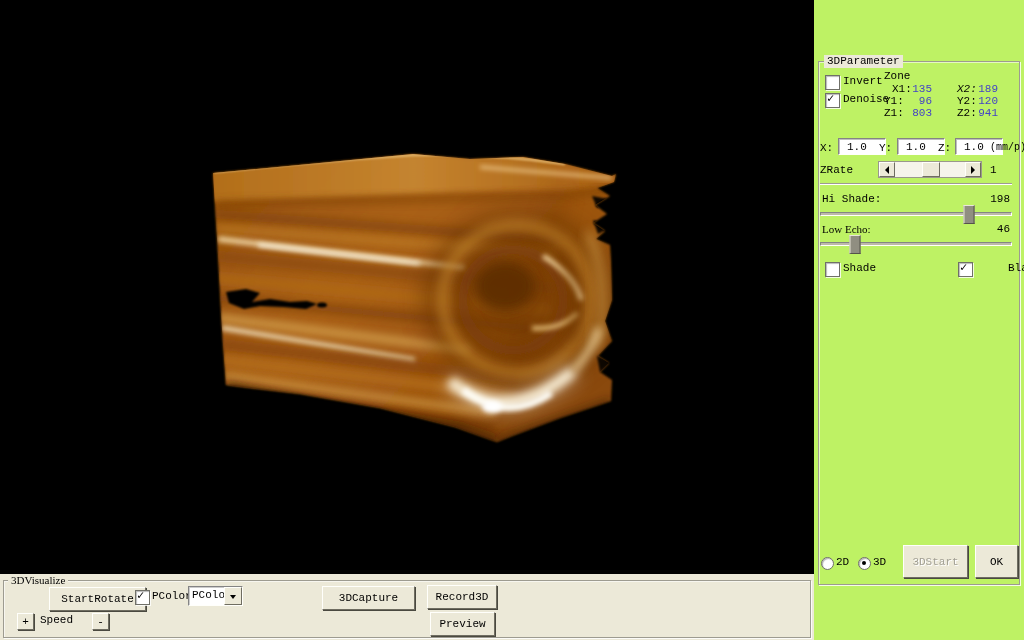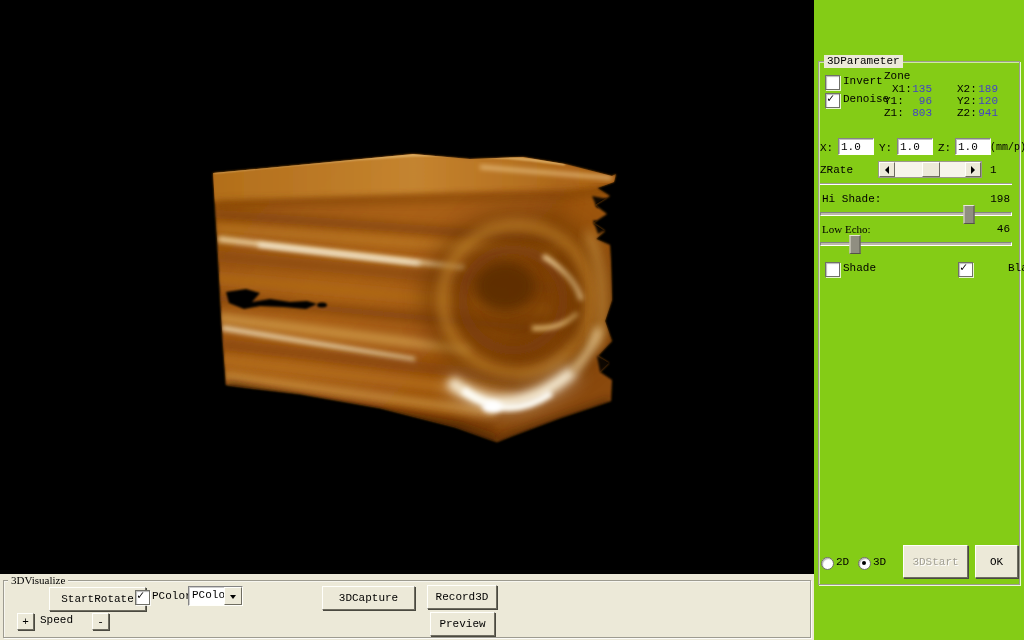--- a/index.html
+++ b/index.html
@@ -1,20 +1,20 @@
 <!DOCTYPE html>
 <html><head>
 <meta charset="utf-8">
 <style>
   html,body{margin:0;padding:0;background:#555;}
   .screen{position:relative;width:1024px;height:640px;background:#ece9d8;overflow:hidden;
           font-family:"Liberation Mono","DejaVu Sans Mono",monospace;font-size:11px;color:#000;
           -webkit-font-smoothing:none;}
   .viewport{position:absolute;left:0;top:0;width:814px;height:574px;background:#000;}
-  .right-panel{position:absolute;left:814px;top:0;width:210px;height:640px;background:#84cc16;}
+  .right-panel{position:absolute;left:814px;top:0;width:210px;height:640px;background:#bef264;}
   .bottom-panel{position:absolute;left:0;top:574px;width:814px;height:66px;background:#ece9d8;}
 
   .gb{position:absolute;border:1px solid #9d9b90;box-shadow:1px 1px 0 rgba(255,255,255,.85), inset 1px 1px 0 rgba(255,255,255,.6);}
   .gb-label{position:absolute;background:#ece9d8;padding:0 3px;line-height:12px;z-index:3;}
 
   .lab{position:absolute;line-height:13px;white-space:nowrap;}
   .val-blue{color:#4343c6;}
   .right-align{text-align:right;}
 
   .btn{position:absolute;display:flex;align-items:center;justify-content:center;
@@ -24,21 +24,21 @@
 
   .cb{position:absolute;width:13px;height:13px;background:#fff;border:1px solid #707068;
       box-shadow:inset 1px 1px 1px rgba(0,0,0,.28), 1px 1px 0 rgba(255,255,255,.8);}
   .cb.checked::after{content:"\2713";position:absolute;left:1px;top:-1px;font-size:12px;font-weight:bold;color:#000;line-height:13px;}
 
   .radio{position:absolute;width:11px;height:11px;border-radius:50%;background:#fff;border:1px solid #707068;
          box-shadow:inset 1px 1px 1px rgba(0,0,0,.3);}
   .radio.checked::after{content:"";position:absolute;left:3px;top:3px;width:4px;height:4px;border-radius:50%;background:#000;}
 
   .inp{position:absolute;background:#fff;border:1px solid;border-color:#848484 #fffffb #fffffb #848484;
-       box-shadow:inset 1px 1px 0 rgba(0,0,0,.25);font-family:inherit;font-size:11px;padding:0 2px;margin:0;}
+       box-shadow:inset 1px 1px 0 rgba(0,0,0,.25);font-family:inherit;font-size:11px;padding:0 8px;margin:0;}
 
   .combo{position:absolute;background:#fff;border:1px solid;border-color:#848484 #fffffb #fffffb #848484;
          box-shadow:inset 1px 1px 0 rgba(0,0,0,.2);}
   .combo-text{position:absolute;left:3px;top:2px;line-height:13px;}
   .combo-btn{position:absolute;right:0;top:0;bottom:0;width:16px;background:#ece9d8;
              border:1px solid;border-color:#fffffb #6f6d61 #6f6d61 #fffffb;
              display:flex;align-items:center;justify-content:center;}
   .tri-down{width:0;height:0;border:3px solid transparent;border-top:4px solid #000;margin-top:4px;}
   .tri-left{width:0;height:0;border:4px solid transparent;border-right:4px solid #000;margin-left:-4px;}
   .tri-right{width:0;height:0;border:4px solid transparent;border-left:4px solid #000;margin-right:-4px;}
@@ -170,21 +170,21 @@
     <div class="gb-label lab" style="left:10px;top:55px;">3DParameter</div>
 
     <div class="cb" style="left:11px;top:75px;"></div>
     <div class="lab" style="left:29px;top:75px;">Invert</div>
     <div class="cb checked" style="left:11px;top:93px;"></div>
     <div class="lab" style="left:29px;top:93px;">Denoise</div>
 
     <div class="lab" style="left:70px;top:70px;">Zone</div>
     <div class="lab" style="left:78px;top:83px;text-align:right;">X1:</div>
     <div class="lab val-blue right-align" style="left:88px;top:83px;width:30px;">135</div>
-    <div class="lab" style="left:143px;top:83px;">X2:</div>
+    <div class="lab" style="left:143px;top:83px;font-style:italic;">X2:</div>
     <div class="lab val-blue right-align" style="left:156px;top:83px;width:28px;">189</div>
     <div class="lab" style="left:70px;top:95px;">Y1:</div>
     <div class="lab val-blue right-align" style="left:88px;top:95px;width:30px;">96</div>
     <div class="lab" style="left:143px;top:95px;">Y2:</div>
     <div class="lab val-blue right-align" style="left:156px;top:95px;width:28px;">120</div>
     <div class="lab" style="left:70px;top:107px;">Z1:</div>
     <div class="lab val-blue right-align" style="left:88px;top:107px;width:30px;">803</div>
     <div class="lab" style="left:143px;top:107px;">Z2:</div>
     <div class="lab val-blue right-align" style="left:156px;top:107px;width:28px;">941</div>
 

